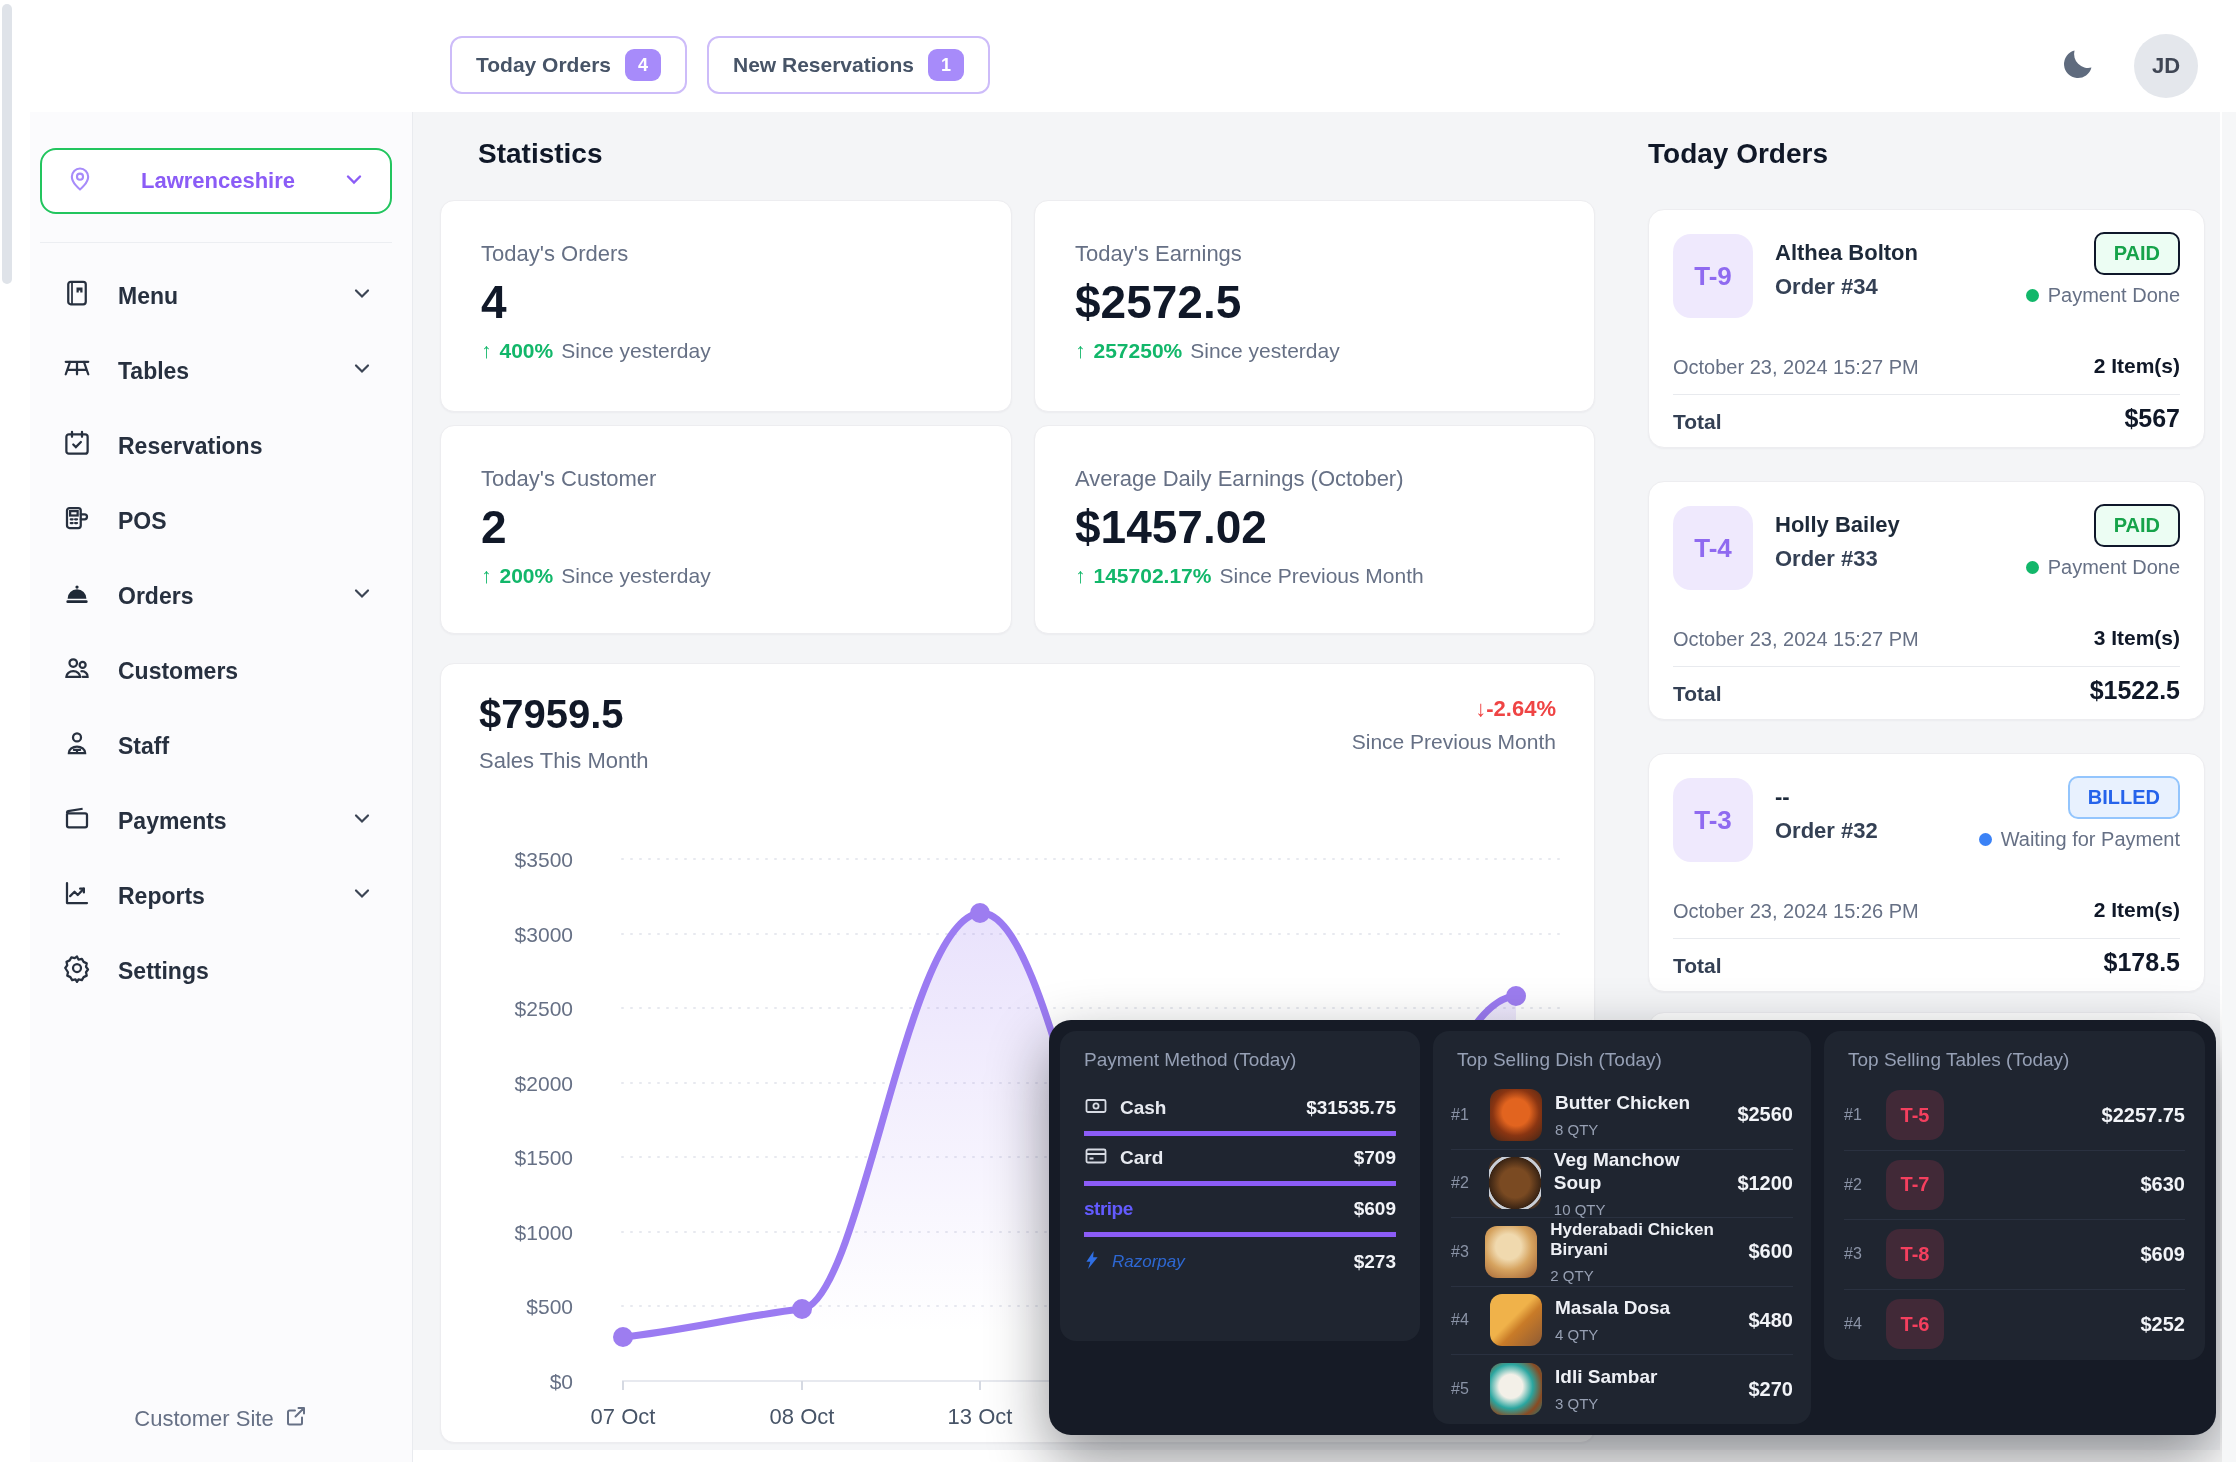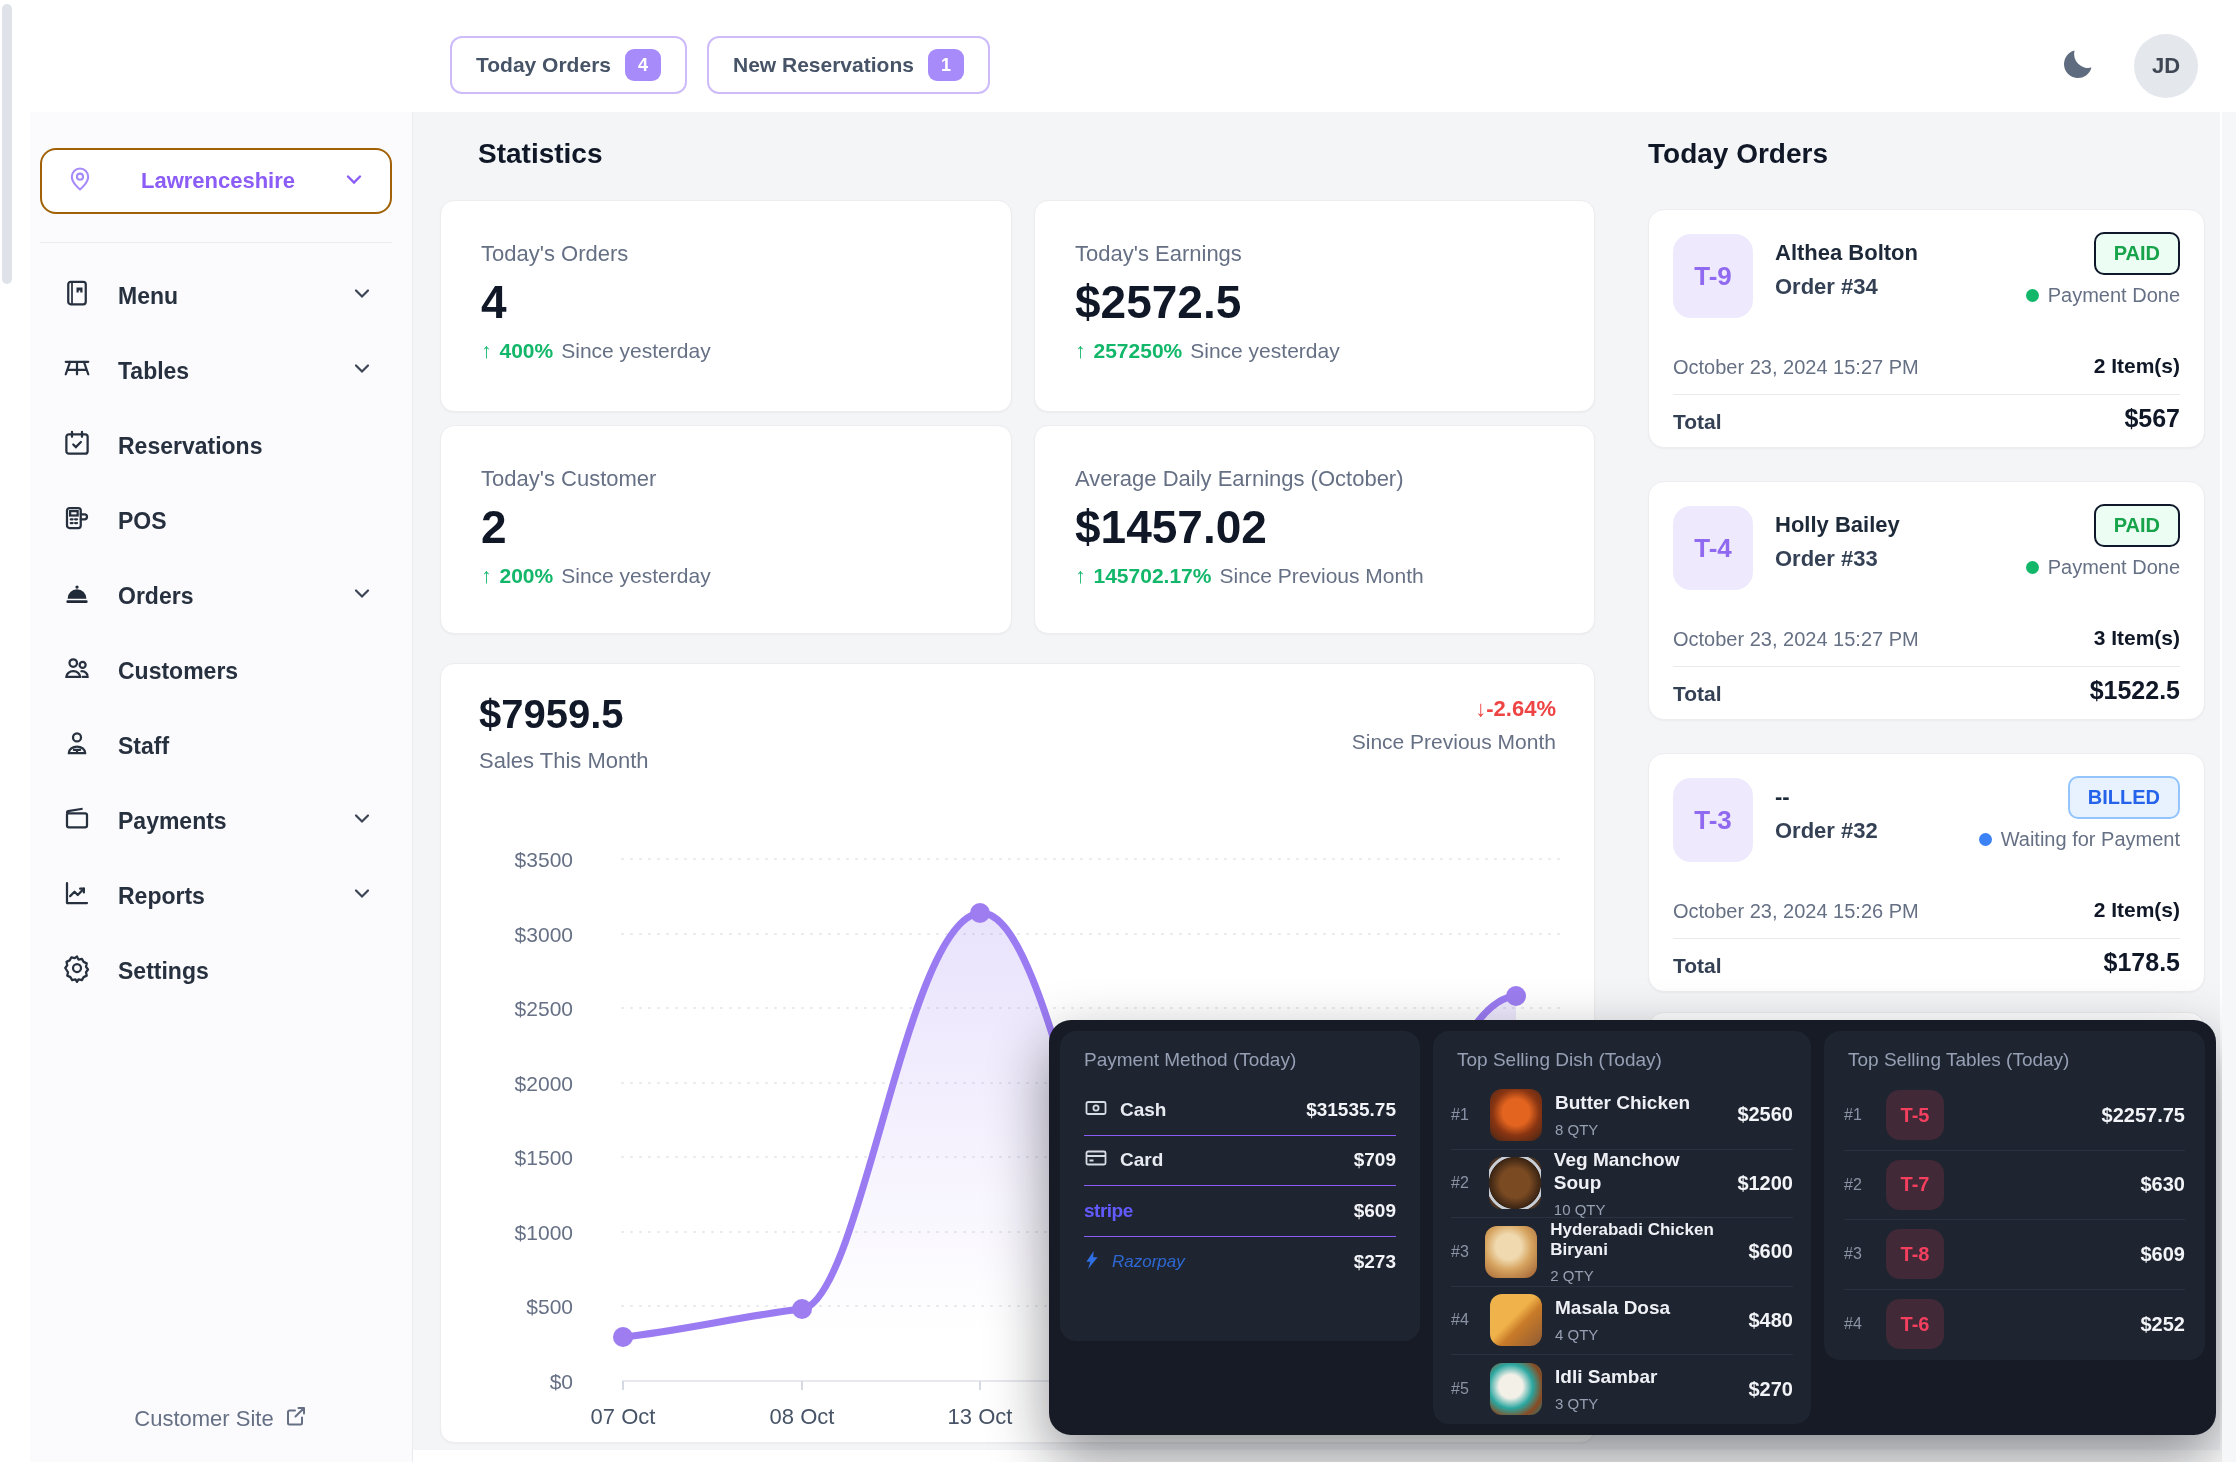--- a/index.html
+++ b/index.html
@@ -9,21 +9,21 @@
   
   .topbar { left:0; top:0; width:2236px; height:112px; background:#fff; }
   .tb-btns { left:450px; top:36px; display:flex; gap:20px; }
   .pill-btn { display:flex; align-items:center; gap:14px; height:58px; padding:0 24px; border:2px solid #cdbcf9; border-radius:12px; background:#fff; font-size:21px; font-weight:700; color:#475467; cursor:pointer; }
   .pill-badge { min-width:36px; height:32px; padding:0 10px; border-radius:9px; background:#a78bfa; color:#fff; font-size:18px; font-weight:700; display:flex; align-items:center; justify-content:center; }
   .moon-btn { left:2048px; top:36px; width:60px; height:60px; display:flex; align-items:center; justify-content:center; cursor:pointer; }
   .avatar { left:2134px; top:34px; width:64px; height:64px; border-radius:50%; background:#e4e7ec; color:#3f4654; font-size:22px; font-weight:700; display:flex; align-items:center; justify-content:center; cursor:pointer;text-align:right; }
 
   
   .sidebar { left:30px; top:112px; width:383px; height:1350px; background:#fbfbfd; border-right:1px solid #e9ebef; }
-  .loc-select { position:absolute; left:10px; top:36px; width:352px; height:66px; background:#fff; border:2px solid #a16207; border-radius:16px; display:flex; align-items:center; padding:0 24px; cursor:pointer; }
+  .loc-select { position:absolute; left:10px; top:36px; width:352px; height:66px; background:#fff; border:2px solid #22c55e; border-radius:16px; display:flex; align-items:center; padding:0 24px; cursor:pointer; }
   .loc-label { flex:1; text-align:center; color:#8b5cf6; font-size:22px; font-weight:700; }
   .side-divider { position:absolute; left:10px; top:130px; width:352px; height:1px; background:#eceef2; }
   .nav { position:absolute; left:6px; top:152px; width:364px; }
   .nav-item { height:64px; margin-bottom:11px; border-radius:14px; display:flex; align-items:center; gap:26px; padding:0 26px; font-size:23px; font-weight:600; color:#27303f; cursor:pointer; }
   .nav-item svg { flex:0 0 auto; }
   .nav-item .grow { flex:1; }
   .nav-item.active { background:#333d4f; color:#ffffff; }
   .customer-site { position:absolute; left:0; bottom:28px; width:100%; display:flex; justify-content:center; align-items:center; gap:10px; color:#667085; font-size:22px; cursor:pointer; }
 
   
@@ -59,21 +59,21 @@
   .o-divider { position:absolute; left:24px; right:24px; top:184px; height:1px; background:#e8eaee; }
   .o-total-label { position:absolute; left:24px; top:200px; font-size:21px; font-weight:600; color:#344054; }
   .o-total { position:absolute; right:24px; top:194px; font-size:25px; font-weight:800; color:#101828; }
 
   
   .overlay { left:636px; top:908px; width:1167px; height:415px; background:#161b26; border-radius:22px; box-shadow:0 24px 60px rgba(10,13,20,.45); display:flex; gap:13px; padding:11px; }
   .dark-card { background:#1f2530; border-radius:16px; position:relative; }
   .dk-title { position:absolute; left:24px; top:18px; font-size:19px; color:#96a0b5; }
   .pm-card { width:360px; height:310px; }
   .pm-rows { position:absolute; left:24px; right:24px; top:54px; }
-  .pm-row { height:50.5px; display:flex; align-items:center; gap:12px; border-bottom:1px solid #8b5cf6; }
+  .pm-row { height:50.5px; display:flex; align-items:center; gap:12px; border-bottom:5px solid #8b5cf6; }
   .pm-row:last-child { border-bottom:none; }
   .pm-label { font-size:19px; font-weight:600; color:#e7eaf0; }
   .pm-amt { margin-left:auto; font-size:19px; font-weight:700; color:#f2f4f8; }
   .stripe-logo { font-size:19px; font-weight:800; color:#635bff; letter-spacing:-.5px; }
   .rzp-logo { font-size:17px; font-weight:400; font-style:italic; color:#2f6fe4; opacity:.9; }
   .upi-logo { font-size:15px; font-weight:800; font-style:italic; color:#8a93a6; letter-spacing:1px; }
   .upi-logo b { color:#e08025; }
   .dish-card { width:378px; height:393px; }
   .dish-rows { position:absolute; left:18px; right:18px; top:50px; }
   .dish-row { height:68.5px; display:flex; align-items:center; gap:13px; border-bottom:1px solid #2a3140; }

